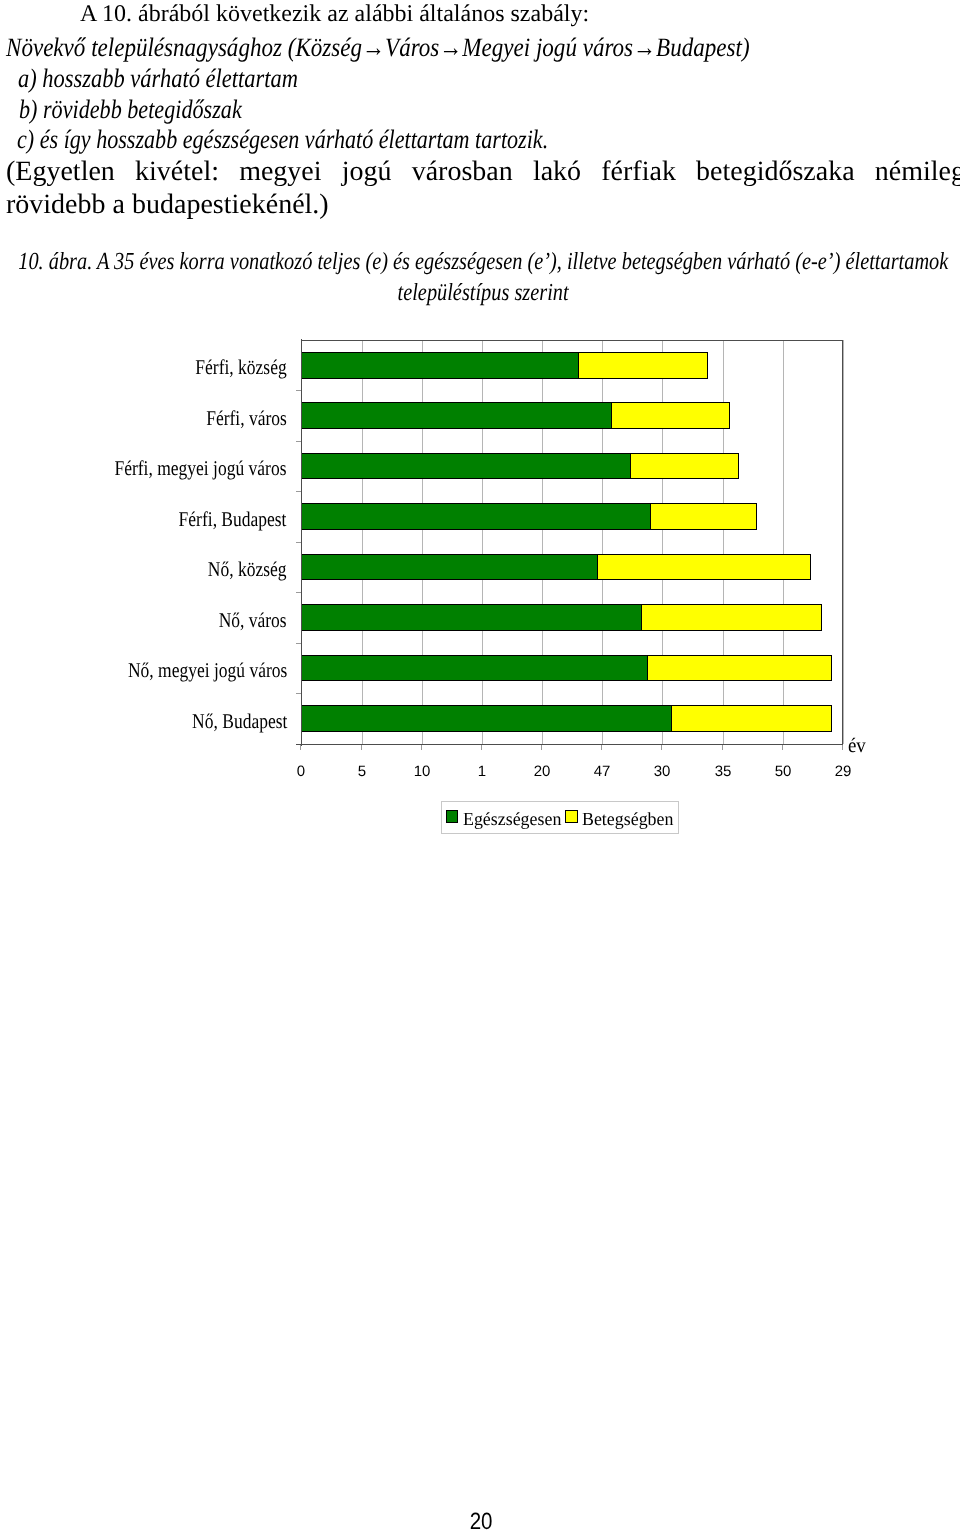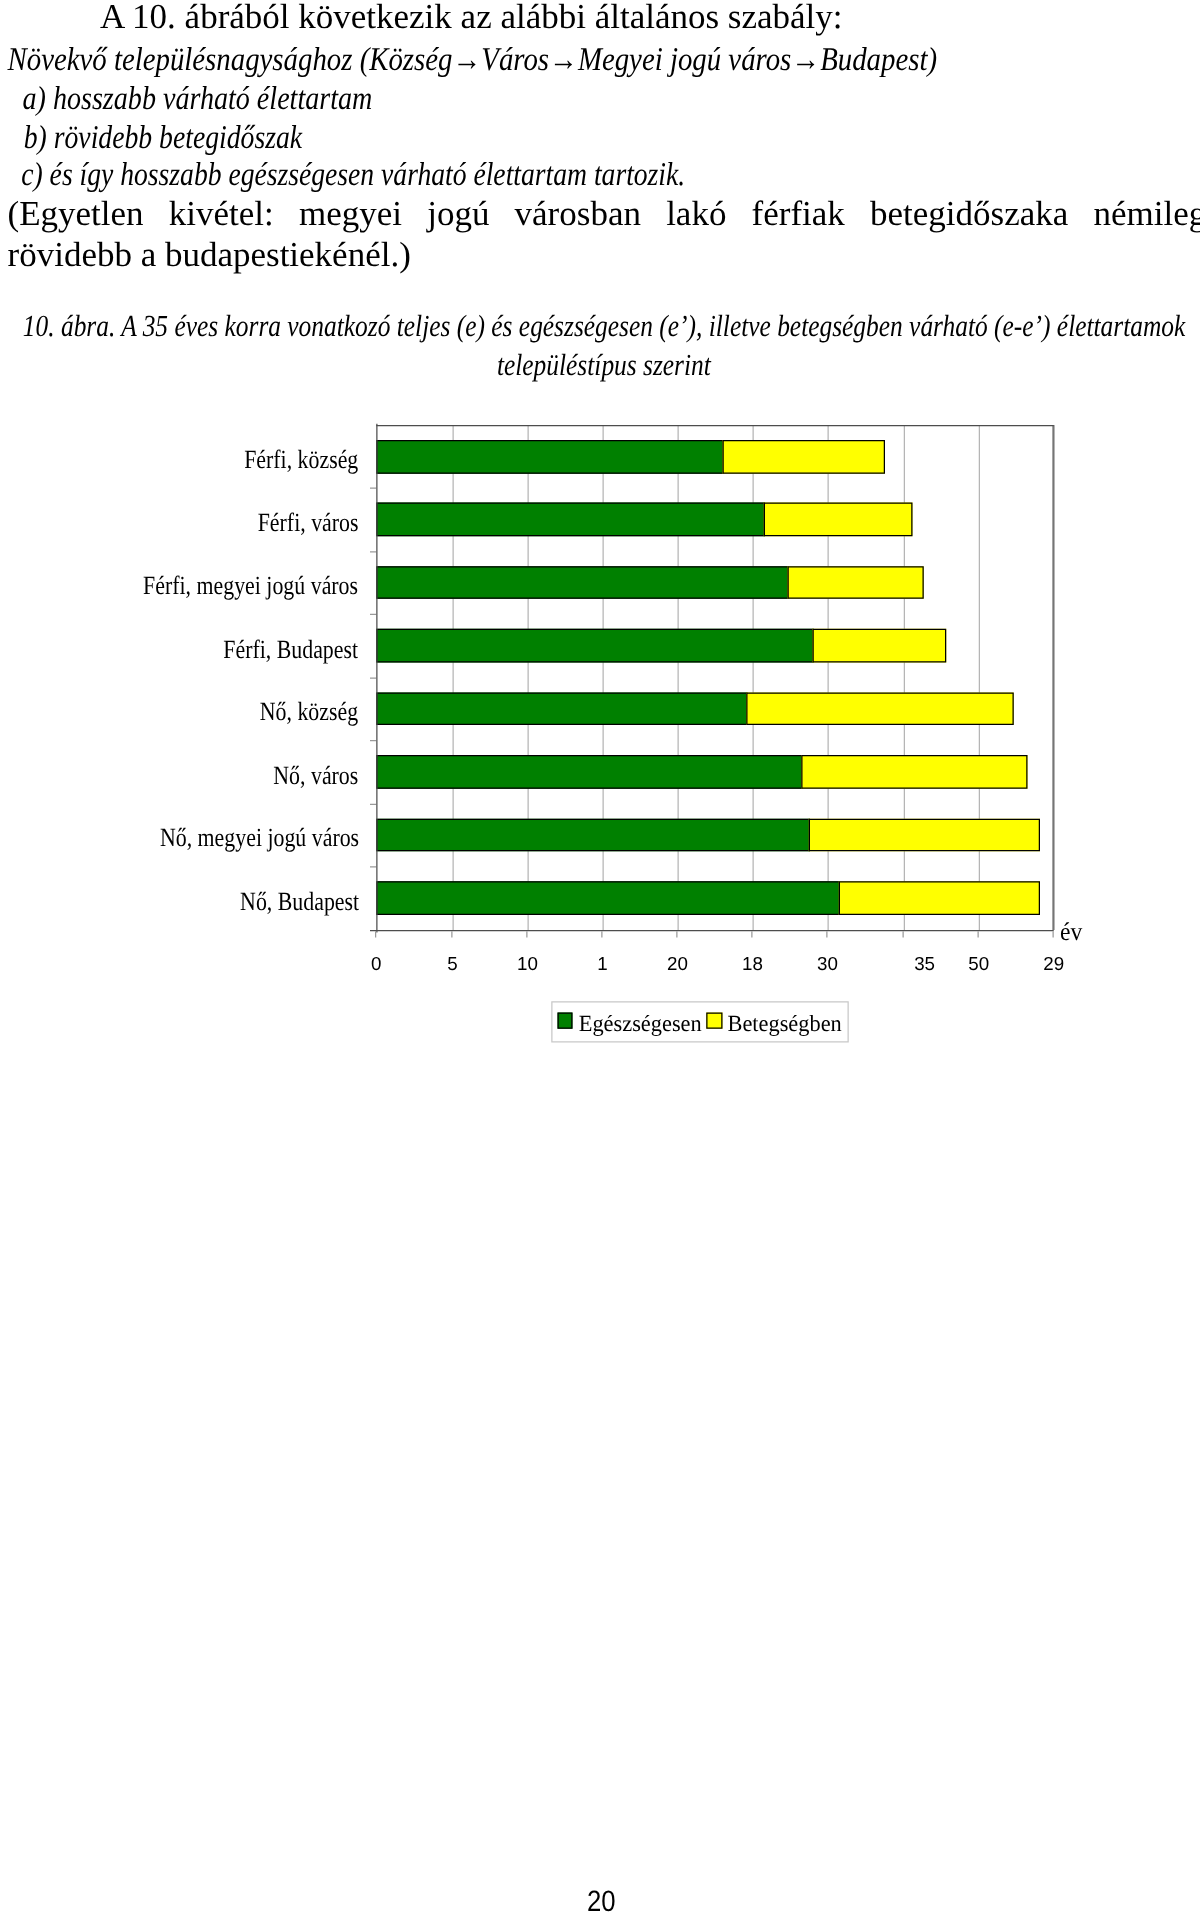--- a/index.html
+++ b/index.html
@@ -4,21 +4,21 @@
 <title>page</title>
 <style>
 html,body{margin:0;padding:0;background:#fff;}
 body{width:960px;height:1531px;font-family:"Liberation Serif",serif;overflow:hidden;color:#000;
      -webkit-font-smoothing:antialiased;text-rendering:geometricPrecision;}
 .page{position:relative;width:960px;height:1531px;background:#fff;}
 
 
 .textblock{position:absolute;left:0;top:0;width:960px;}
 .line{white-space:nowrap;}
-.line-intro{position:absolute;left:80px;top:-1px;font-size:28px;line-height:30px;}
+.line-intro{position:absolute;left:80px;top:-1px;font-size:24px;line-height:30px;}
 .ital{font-style:italic;transform-origin:left top;}
 .line-rule{position:absolute;left:6px;top:31.5px;font-size:26.5px;line-height:30px;transform:scaleX(0.870);}
 .line-a{position:absolute;left:18px;top:62.5px;font-size:26.5px;line-height:30px;transform:scaleX(0.848);}
 .line-b{position:absolute;left:18.5px;top:93.5px;font-size:26.5px;line-height:30px;transform:scaleX(0.836);}
 .line-c{position:absolute;left:17px;top:123.5px;font-size:26.5px;line-height:30px;transform:scaleX(0.834);}
 .para-exception{position:absolute;left:6px;top:156px;width:959px;font-size:28px;line-height:32.5px;text-align:justify;}
 
 
 .caption{position:absolute;left:-317px;top:246px;width:1600px;font-style:italic;font-size:24.5px;
   line-height:31px;text-align:center;}
@@ -113,25 +113,25 @@
       <div class="xlab" style="left:276px;top:463.2px;width:50px;">0</div>
       <div class="tick" style="left:361px;top:444.7px;width:1px;height:5px;background:#9a9a9a;"></div>
       <div class="xlab" style="left:337px;top:463.2px;width:50px;">5</div>
       <div class="tick" style="left:421px;top:444.7px;width:1px;height:5px;background:#9a9a9a;"></div>
       <div class="xlab" style="left:397px;top:463.2px;width:50px;">10</div>
       <div class="tick" style="left:481px;top:444.7px;width:1px;height:5px;background:#9a9a9a;"></div>
       <div class="xlab" style="left:457px;top:463.2px;width:50px;">1</div>
       <div class="tick" style="left:541px;top:444.7px;width:1px;height:5px;background:#9a9a9a;"></div>
       <div class="xlab" style="left:517px;top:463.2px;width:50px;">20</div>
       <div class="tick" style="left:601px;top:444.7px;width:1px;height:5px;background:#9a9a9a;"></div>
-      <div class="xlab" style="left:577px;top:463.2px;width:50px;">18</div>
+      <div class="xlab" style="left:577px;top:463.2px;width:50px;">47</div>
       <div class="tick" style="left:661px;top:444.7px;width:1px;height:5px;background:#9a9a9a;"></div>
       <div class="xlab" style="left:637px;top:463.2px;width:50px;">30</div>
       <div class="tick" style="left:722px;top:444.7px;width:1px;height:5px;background:#9a9a9a;"></div>
-      <div class="xlab" style="left:698px;top:463.2px;width:50px;text-align:right;">35</div>
+      <div class="xlab" style="left:698px;top:463.2px;width:50px;">35</div>
       <div class="tick" style="left:782px;top:444.7px;width:1px;height:5px;background:#9a9a9a;"></div>
       <div class="xlab" style="left:758px;top:463.2px;width:50px;">50</div>
       <div class="tick" style="left:842px;top:444.7px;width:1px;height:5px;background:#9a9a9a;"></div>
       <div class="xlab" style="left:818px;top:463.2px;width:50px;">29</div>
       <div class="unitlab" style="left:848.2px;top:435.2px;">év</div>
       <div class="legend" style="left:440.5px;top:500.5px;width:238px;height:33px;border-color:#c8c8c8;"></div>
       <span class="swatch" style="left:445.8px;top:510px;width:12.5px;height:12.5px;border-width:1.5px;border-color:#000000;background:#008000"></span>
       <span class="legend-item" style="left:462.6px;top:509.5px;">Egészségesen</span>
       <span class="swatch" style="left:565px;top:510px;width:12.5px;height:12.5px;border-width:1.5px;border-color:#000000;background:#ffff00"></span>
       <span class="legend-item" style="left:581.6px;top:509.5px;">Betegségben</span>

